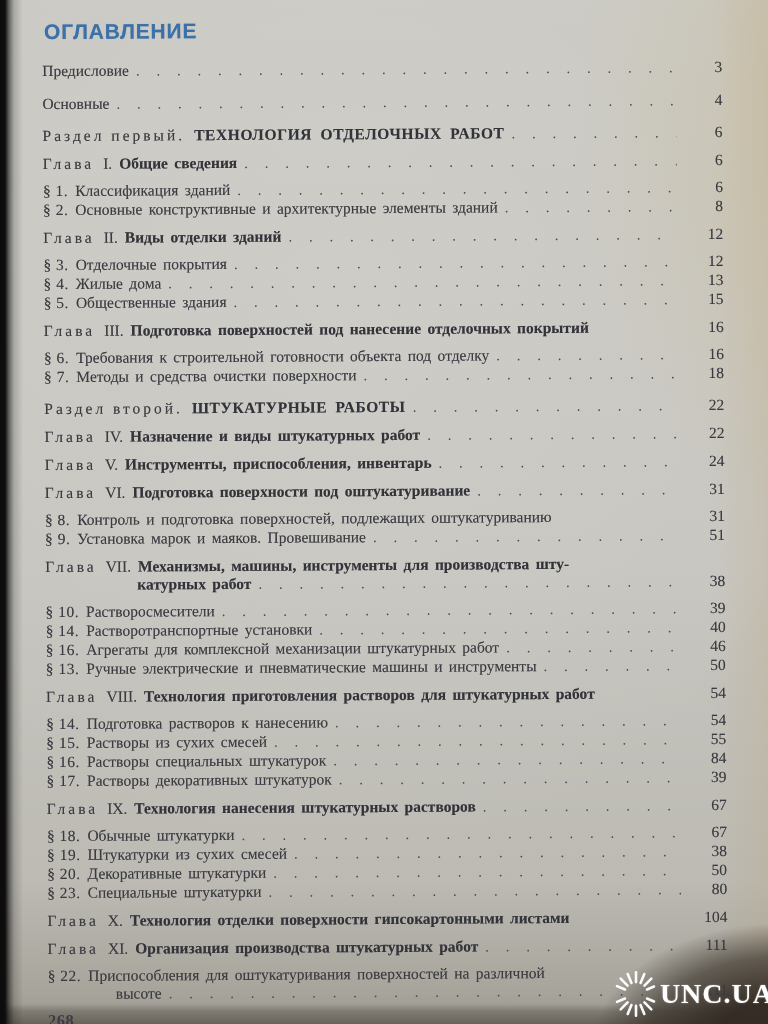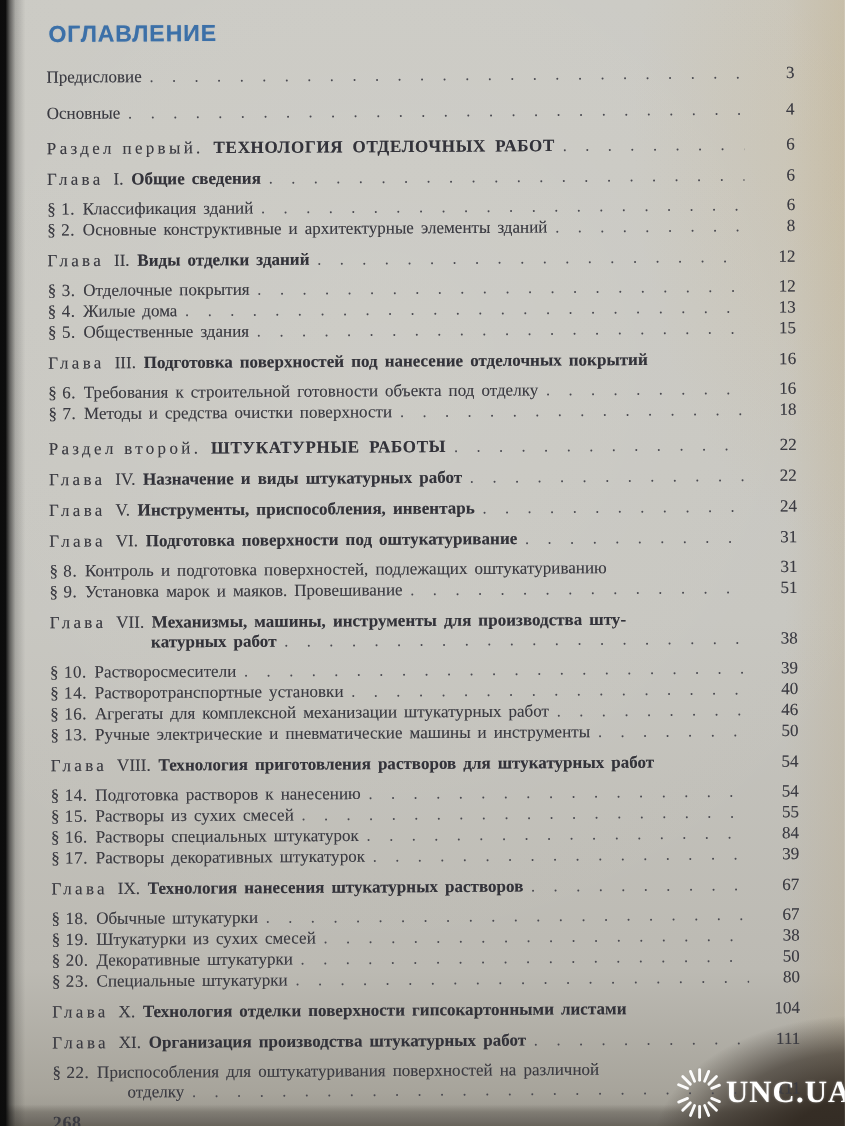--- a/index.html
+++ b/index.html
@@ -440,21 +440,21 @@
 
   </div>
       <div class="row k-para first">
     <div class="line1">
       <span class="prefix">§ 22.</span>
 
       <span class="label">Приспособления для оштукатуривания поверхностей на различной</span>
 
     </div>
     <div class="line2">
-      <span class="label2">отделку</span>
+      <span class="label2">высоте</span>
       <span class="dots">. . . . . . . . . . . . . . . . . . . . . . . . . . . . . . . . . . . . . . . . . . . . . . . . . . . . . . . . . . . . . . . . . . . . . . . . . . . . . . . .</span>
       <span class="page">111</span>
     </div>
   </div>
     </div>
   <div class="folio">268</div>
 </div>
 
 <div class="watermark">
   <svg class="sun" viewBox="0 0 48 48" fill="none" stroke="#ffffff" stroke-width="2.4" stroke-linecap="round">

